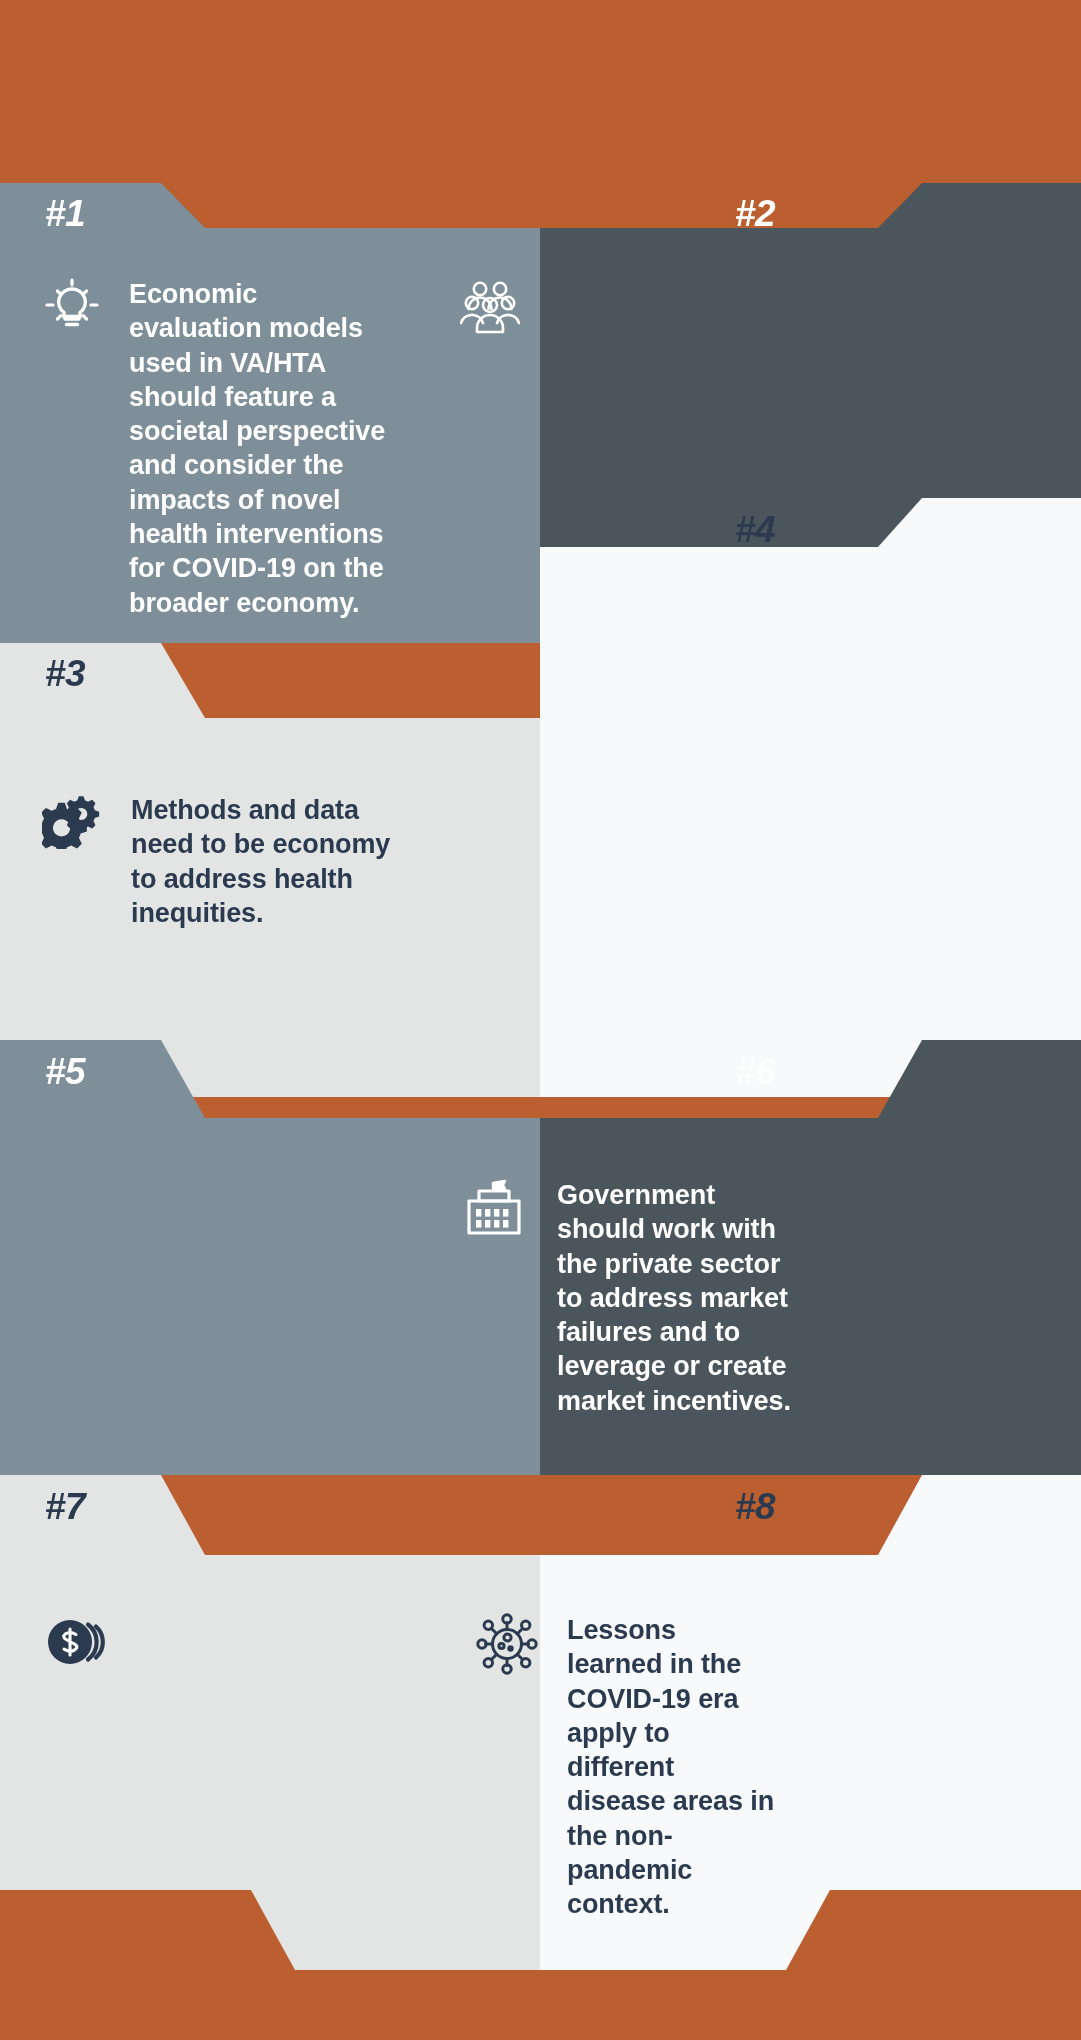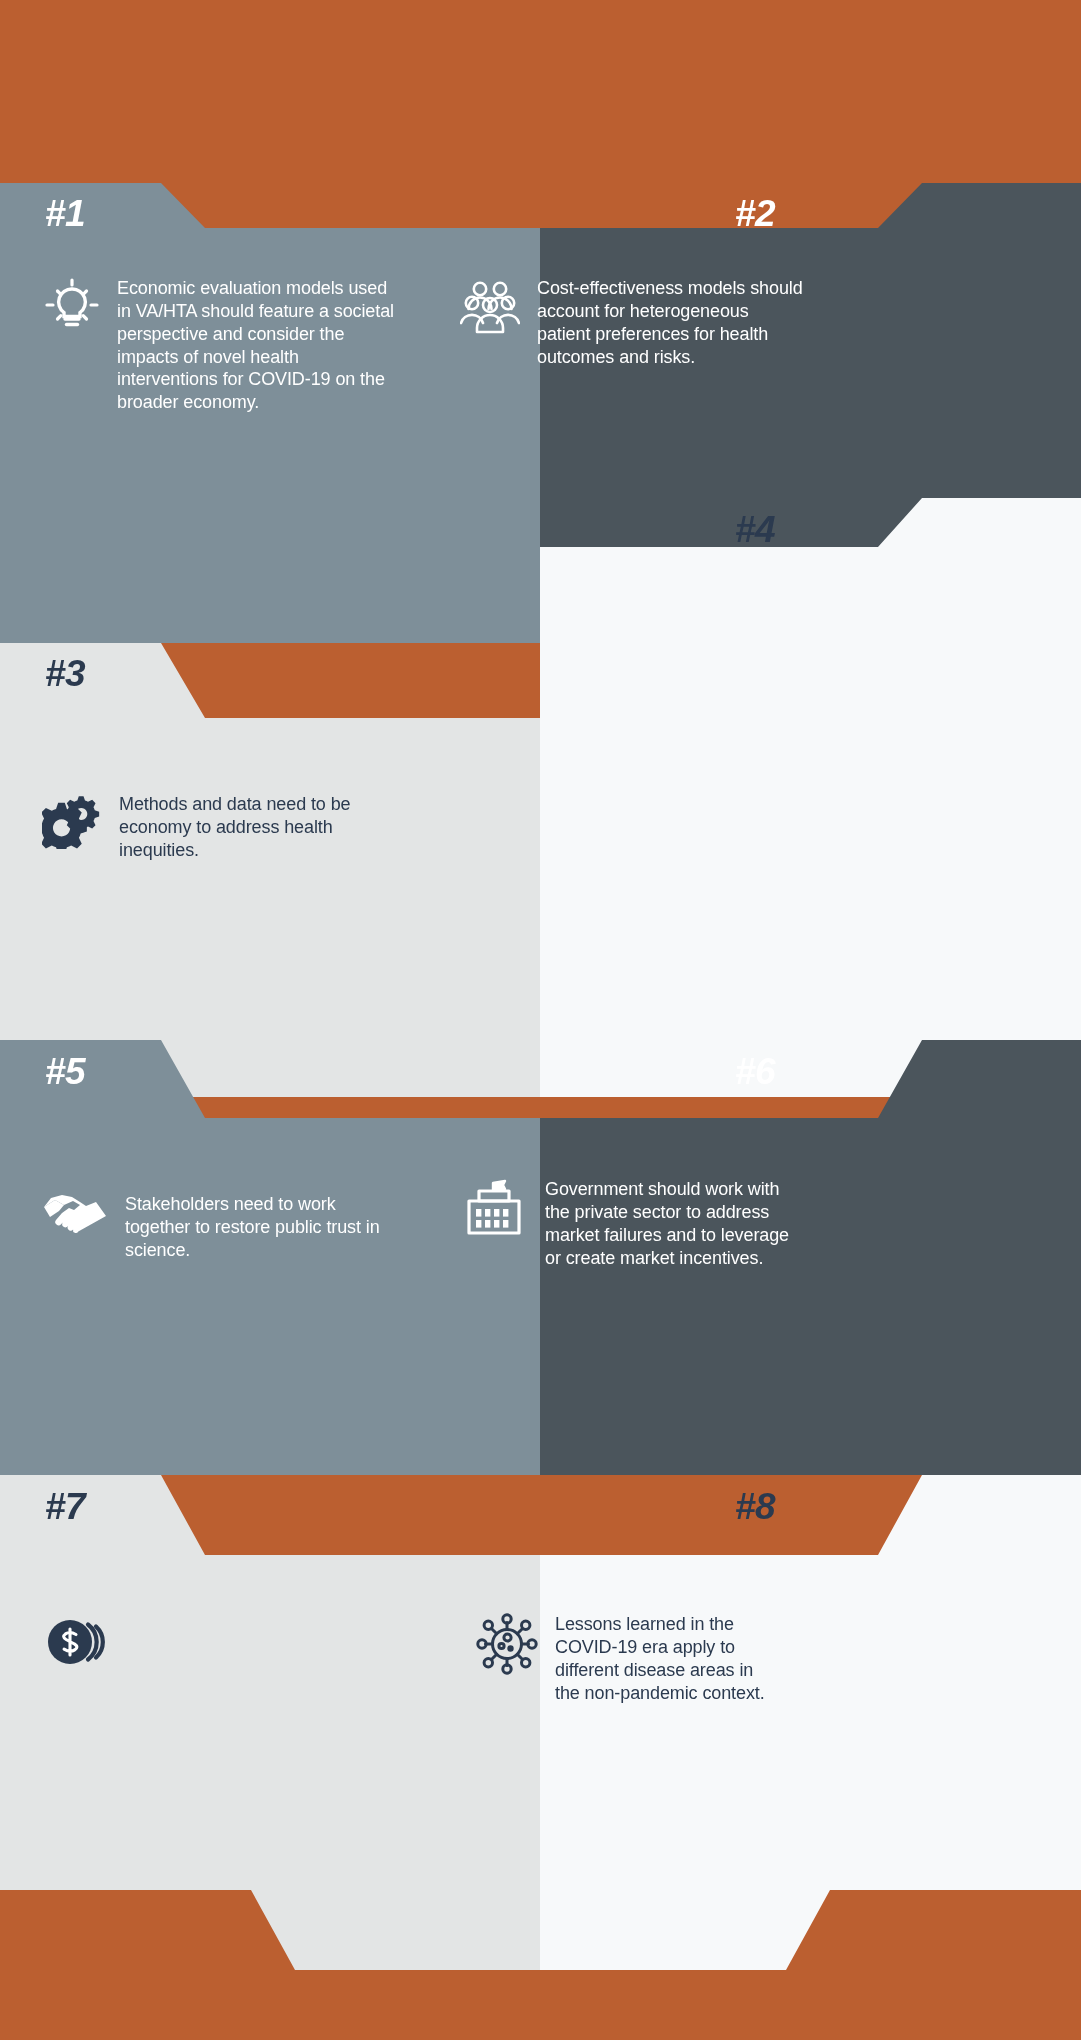--- a/index.html
+++ b/index.html
@@ -25,25 +25,26 @@
   .num.dark{color:#2b3a4f;}
 
   .card{
     position:absolute;
     display:flex;
     align-items:flex-start;
     gap:17px;
   }
   .card .ico{flex:0 0 auto;display:block;}
   .card .txt{
-    font-size:18px;
-    font-weight:normal;
+    font-size:27px;
+    font-weight:bold;
     line-height:1.27;
     letter-spacing:-0.1px;
     white-space:pre-line;
+    margin-left:12px;
   }
   .card.light .txt{color:#ffffff;}
   .card.dark  .txt{color:#2b3a4f;}
 </style>
 </head>
 <body>
 
 <div id="stage">
 
   <svg class="layer" viewBox="0 0 1081 2040">
@@ -101,43 +102,33 @@
         <path d="M8.5,32 a11.5,11.5 0 0 1 23,0"></path>
         <path d="M28.5,32 a11.5,11.5 0 0 1 23,0"></path>
         <circle cx="12" cy="26" r="6.2"></circle>
         <circle cx="48" cy="26" r="6.2"></circle>
         <path d="M1,46 a11.5,11.5 0 0 1 22,0"></path>
         <path d="M37,46 a11.5,11.5 0 0 1 22,0"></path>
         <circle cx="30" cy="28" r="7"></circle>
         <path d="M17,51 a13,13 0 0 1 26,0 v4 h-26 z"></path>
       </svg>
     </span>
-    <span class="txt">Cost-effectiveness models should account for heterogeneous patient preferences for health outcomes and risks.</span>
   </div>
 
   <div class="card dark" style="left:42px; top:793px; width:360px;">
     <span class="ico">
       <svg width="60" height="56" viewBox="0 0 60 56" fill="#2b3a4f">
         <path d="M41.5,3.2 l1.5,4.4 a10,10 0 0 1 3.0,1.25 l4.2,-2.0 l3.3,3.3 l-2.0,4.2 a10,10 0 0 1 1.25,3.0 l4.4,1.5 v4.7 l-4.4,1.5 a10,10 0 0 1 -1.25,3.0 l2.0,4.2 l-3.3,3.3 l-4.2,-2.0 a10,10 0 0 1 -3.0,1.25 l-1.5,4.4 h-4.7 l-1.5,-4.4 a10,10 0 0 1 -3.0,-1.25 l-4.2,2.0 l-3.3,-3.3 l2.0,-4.2 a10,10 0 0 1 -1.25,-3.0 l-4.4,-1.5 v-4.7 l4.4,-1.5 a10,10 0 0 1 1.25,-3.0 l-2.0,-4.2 l3.3,-3.3 l4.2,2.0 a10,10 0 0 1 3.0,-1.25 l1.5,-4.4 z M39.15,14.9 a6.1,6.1 0 1 0 0.1,0 z"></path>
         <path d="M22.8,13.8 l2.1,6.2 a14.2,14.2 0 0 1 4.25,1.76 l5.9,-2.85 l4.7,4.7 l-2.85,5.9 a14.2,14.2 0 0 1 1.76,4.25 l6.2,2.1 v6.65 l-6.2,2.1 a14.2,14.2 0 0 1 -1.76,4.25 l2.85,5.9 l-4.7,4.7 l-5.9,-2.85 a14.2,14.2 0 0 1 -4.25,1.76 l-2.1,6.2 h-6.65 l-2.1,-6.2 a14.2,14.2 0 0 1 -4.25,-1.76 l-5.9,2.85 l-4.7,-4.7 l2.85,-5.9 a14.2,14.2 0 0 1 -1.76,-4.25 l-6.2,-2.1 v-6.65 l6.2,-2.1 a14.2,14.2 0 0 1 1.76,-4.25 l-2.85,-5.9 l4.7,-4.7 l5.9,2.85 a14.2,14.2 0 0 1 4.25,-1.76 l2.1,-6.2 z M19.5,30.3 a8.6,8.6 0 1 0 0.1,0 z" transform="translate(0,-4)"></path>
       </svg>
     </span>
     <span class="txt">Methods and data need to be economy to address health inequities.</span>
   </div>
 
 
-  <div class="card light" style="left:42px; top:1193px; width:355px;">
-    <span class="ico">
-      <svg width="66" height="52" viewBox="0 0 66 52" fill="#ffffff">
-        <path d="M2,14 L13,7 L22,12 L31,8 L38,12 L32,17 L27,15 L20,20 L14,27 q-2,2.5 0.5,4.6 q2.4,2 4.6,-0.4 l1.6,-1.8 q-1.5,2.6 0.9,4.4 q2.4,1.7 4.3,-0.7 q-1.2,2.6 1.2,4.1 q2.3,1.5 4.0,-0.8 q-0.6,2.4 1.6,3.4 q2.3,1.0 3.6,-1.2 L64,23 L54,9 L44,13 L38,9 L30,4 L20,2 L9,5 Z"></path>
-        <path d="M2,14 L13,7 L22,12 L17,18 L8,24 Z" fill="#ffffff"></path>
-      </svg>
-    </span>
-    <span class="txt">Stakeholders need to work together to restore public trust in science.</span>
-  </div>
 
   <div class="card light" style="left:462px; top:1178px; width:330px;justify-content:center;">
     <span class="ico">
       <svg width="66" height="62" viewBox="0 0 66 62" fill="none" stroke="#ffffff" stroke-width="3.2" stroke-linejoin="round">
         <path d="M31,12 v-7 l12,-2 l-2,4 l2,4 l-12,1 z" fill="#ffffff" stroke-width="2.4"></path>
         <rect x="17" y="13" width="30" height="10"></rect>
         <rect x="7" y="23" width="50" height="32"></rect>
         <rect x="14" y="31" width="5.4" height="7.6" fill="#ffffff" stroke="none"></rect>
         <rect x="23" y="31" width="5.4" height="7.6" fill="#ffffff" stroke="none"></rect>
         <rect x="32" y="31" width="5.4" height="7.6" fill="#ffffff" stroke="none"></rect>

